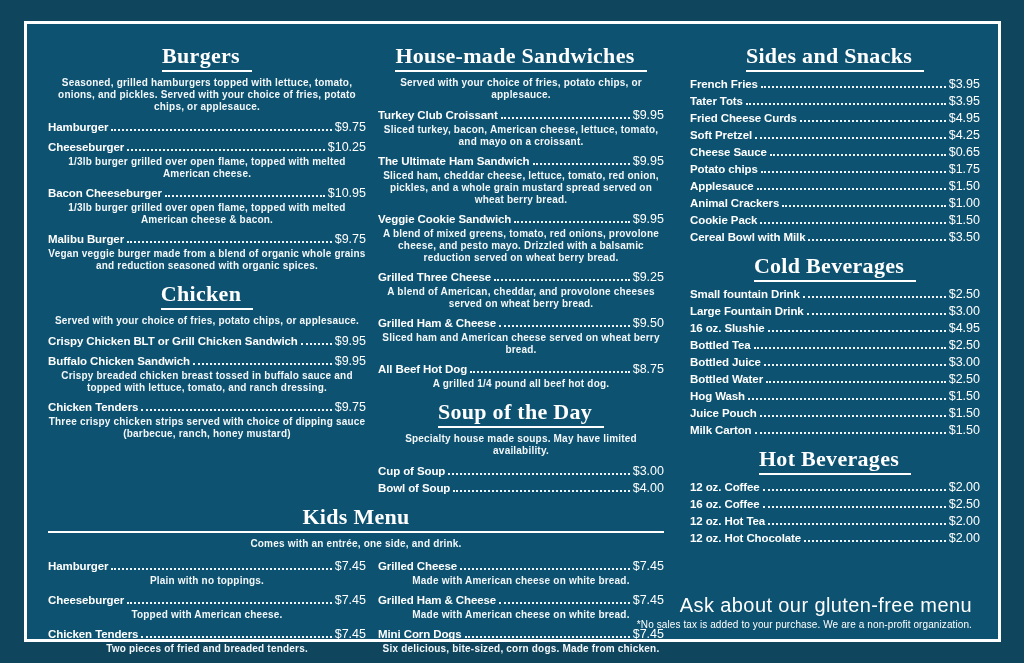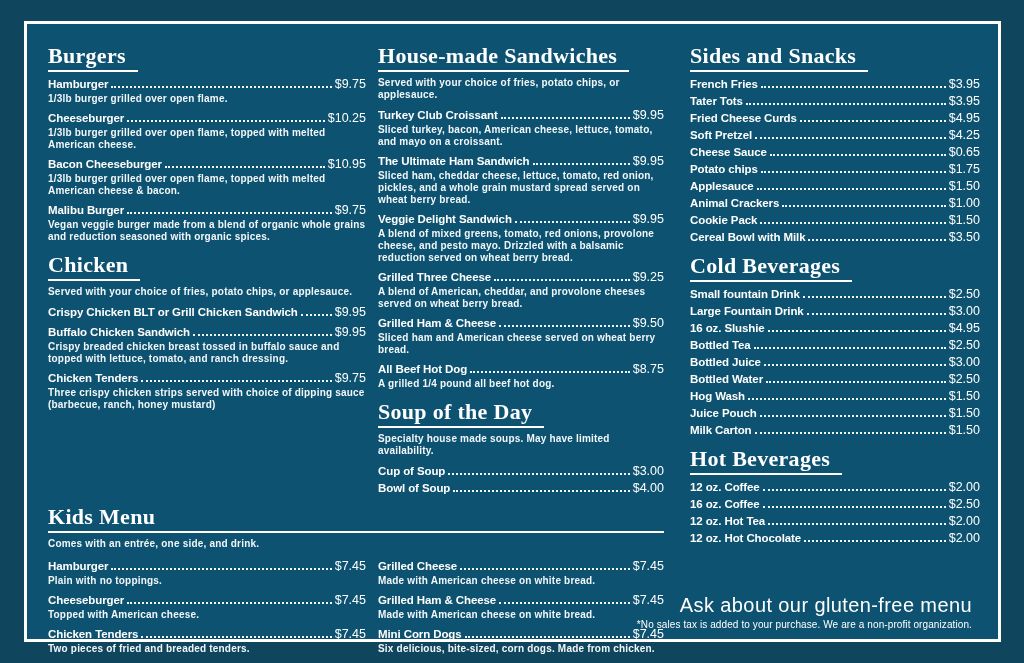--- a/index.html
+++ b/index.html
@@ -20,21 +20,21 @@
     position: absolute; inset: 0;
     padding: 20px 18px 0 21px;
     display: flex;
   }
   .left-region { width: 616px; flex: 0 0 auto; display: flex; flex-direction: column; }
   .two-cols { display: flex; }
   .colA { width: 318px; flex: 0 0 auto; }
   .colB { flex: 1; margin-left: 12px; }
   .right-col { flex: 1; margin-left: 26px; }
 
-  section { margin-bottom: 10px; }
+  section { margin-bottom: 10px; text-align: center; }
   .heading {
     font-family: "Liberation Serif", "DejaVu Serif", serif;
     font-size: 22px; font-weight: 700;
     margin: 0 0 5px 0;
     display: inline-block;
     border-bottom: 2px solid #ffffff;
     padding: 0 12px 2px 0;
     letter-spacing: 0.3px;
     line-height: 24px;
   }
@@ -79,28 +79,28 @@
 
 <div class="frame">
   <div class="content">
 
     <div class="left-region">
       <div class="two-cols">
 
         <div class="colA">
           <section class="sec">
             <h2 class="heading">Burgers</h2>
+            <p class="sec-desc">Seasoned, grilled hamburgers topped with lettuce, tomato, onions, and pickles. Served with your choice of fries, potato chips, or applesauce.</p>
             <div class="items">
                 <div class="item">
                   <div class="line">
                     <span class="item-name">Hamburger</span>
                     <span class="leader"></span>
                     <span class="item-price">$9.75</span>
                   </div>
-                  <div class="item-desc">1/3lb burger grilled over open flame.</div>
                 </div>
                 <div class="item">
                   <div class="line">
                     <span class="item-name">Cheeseburger</span>
                     <span class="leader"></span>
                     <span class="item-price">$10.25</span>
                   </div>
                   <div class="item-desc">1/3lb burger grilled over open flame, topped with melted American cheese.</div>
                 </div>
                 <div class="item">
@@ -169,21 +169,21 @@
                 <div class="item">
                   <div class="line">
                     <span class="item-name">The Ultimate Ham Sandwich</span>
                     <span class="leader"></span>
                     <span class="item-price">$9.95</span>
                   </div>
                   <div class="item-desc">Sliced ham, cheddar cheese, lettuce, tomato, red onion, pickles, and a whole grain mustard spread served on wheat berry bread.</div>
                 </div>
                 <div class="item">
                   <div class="line">
-                    <span class="item-name">Veggie Delight Sandwich</span>
+                    <span class="item-name">Veggie Cookie Sandwich</span>
                     <span class="leader"></span>
                     <span class="item-price">$9.95</span>
                   </div>
                   <div class="item-desc">A blend of mixed greens, tomato, red onions, provolone cheese, and pesto mayo. Drizzled with a balsamic reduction served on wheat berry bread.</div>
                 </div>
                 <div class="item">
                   <div class="line">
                     <span class="item-name">Grilled Three Cheese</span>
                     <span class="leader"></span>
                     <span class="item-price">$9.25</span>

